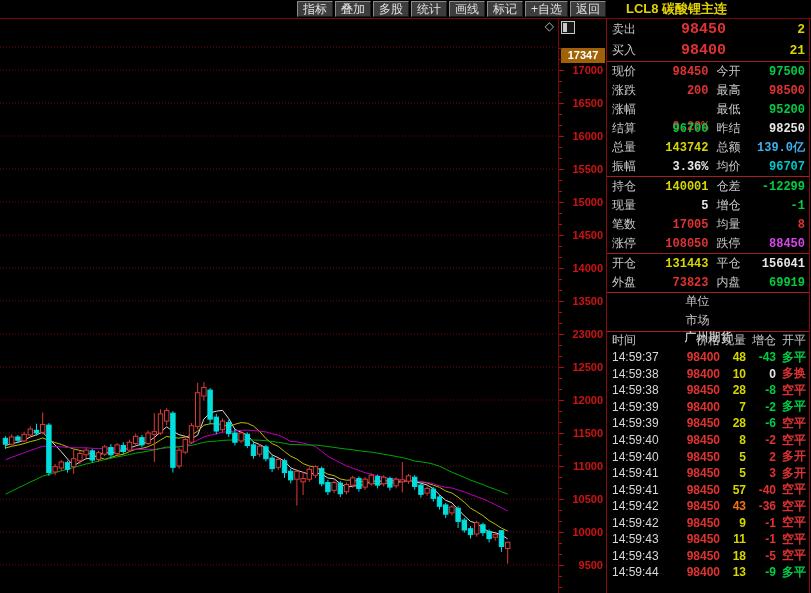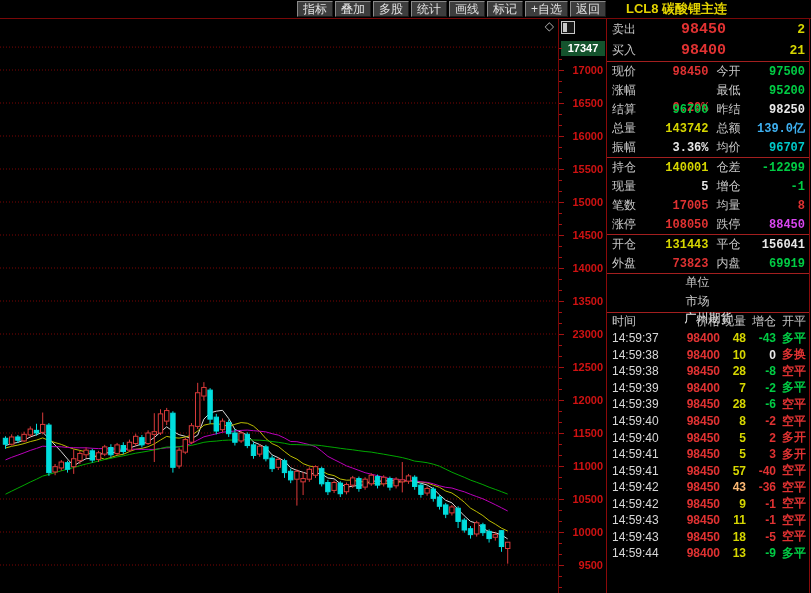--- a/index.html
+++ b/index.html
@@ -342,21 +342,21 @@
           <rect x="499.3" y="511.68" width="4.4" height="15.839999999999975" fill="#00dede" stroke="#00dede" stroke-width="1"></rect>
           <line x1="507.7" y1="522.9000000000001" x2="507.7" y2="523.23" stroke="#d93a3a" stroke-width="1"></line>
           <line x1="507.7" y1="529.5" x2="507.7" y2="544.6800000000001" stroke="#d93a3a" stroke-width="1"></line>
           <rect x="505.5" y="523.23" width="4.4" height="6.269999999999982" fill="#000" stroke="#d93a3a" stroke-width="1"></rect>
         </svg>
       <span class="chart-diamond">◇</span>
     </div>
 
     <div class="axis" id="axis-col">
       <span class="axis-winicon"></span>
-      <div class="axis-highlight" id="axis-hl" style="top: 22px; background: #14532d;">17347</div>
+      <div class="axis-highlight" id="axis-hl" style="top: 29px; background: #a16207;">17347</div>
     <div class="axis-label" style="top: 45px; color: rgb(207, 18, 18);">17000</div>
         <div class="axis-tick" style="top: 51px; width: 5px;"></div>
         <div class="axis-tick" style="top: 40px; width: 3px;"></div>
         <div class="axis-tick" style="top: 29px; width: 3px;"></div>
         <div class="axis-label" style="top: 78px; color: rgb(207, 18, 18);">16500</div>
         <div class="axis-tick" style="top: 84px; width: 5px;"></div>
         <div class="axis-tick" style="top: 73px; width: 3px;"></div>
         <div class="axis-tick" style="top: 62px; width: 3px;"></div>
         <div class="axis-label" style="top: 111px; color: rgb(207, 18, 18);">16000</div>
         <div class="axis-tick" style="top: 117px; width: 5px;"></div>
@@ -433,20 +433,26 @@
           </div>
         </div>
       <div class="sep" id="q-sec-0">
           <div class="q-row">
             <span class="q-l">现价</span>
             <span class="q-v" style="color: rgb(224, 50, 50);">98450</span>
             <span class="q-l2">今开</span>
             <span class="q-v" style="color: rgb(0, 204, 68);">97500</span>
           </div>
           <div class="q-row">
+            <span class="q-l">涨跌</span>
+            <span class="q-v" style="color: rgb(224, 50, 50);">200</span>
+            <span class="q-l2">最高</span>
+            <span class="q-v" style="color: rgb(224, 50, 50);">98500</span>
+          </div>
+          <div class="q-row">
             <span class="q-l">涨幅</span>
             <span class="q-v" style="color: rgb(224, 50, 50); margin-top: 35px;">0.20%</span>
             <span class="q-l2">最低</span>
             <span class="q-v" style="color: rgb(0, 204, 68);">95200</span>
           </div>
           <div class="q-row">
             <span class="q-l">结算</span>
             <span class="q-v" style="color: rgb(0, 204, 68);">96700</span>
             <span class="q-l2">昨结</span>
             <span class="q-v" style="color: rgb(232, 232, 232);">98250</span>
@@ -580,21 +586,21 @@
           <div class="tick-row">
             <span class="c-time">14:59:41</span>
             <span class="c-price" style="color: rgb(224, 50, 50);">98450</span>
             <span class="c-vol" style="color: rgb(214, 214, 0);">57</span>
             <span class="c-chg" style="color: rgb(224, 50, 50);">-40</span>
             <span class="c-oc" style="color: rgb(224, 50, 50);">空平</span>
           </div>
           <div class="tick-row">
             <span class="c-time">14:59:42</span>
             <span class="c-price" style="color: rgb(224, 50, 50);">98450</span>
-            <span class="c-vol" style="color: #fdba74; padding-left: 12px;">43</span>
+            <span class="c-vol" style="color: #f97316; padding-left: 12px;">43</span>
             <span class="c-chg" style="color: rgb(224, 50, 50);">-36</span>
             <span class="c-oc" style="color: rgb(224, 50, 50);">空平</span>
           </div>
           <div class="tick-row">
             <span class="c-time">14:59:42</span>
             <span class="c-price" style="color: rgb(224, 50, 50);">98450</span>
             <span class="c-vol" style="color: rgb(214, 214, 0);">9</span>
             <span class="c-chg" style="color: rgb(224, 50, 50);">-1</span>
             <span class="c-oc" style="color: rgb(224, 50, 50);">空平</span>
           </div>

